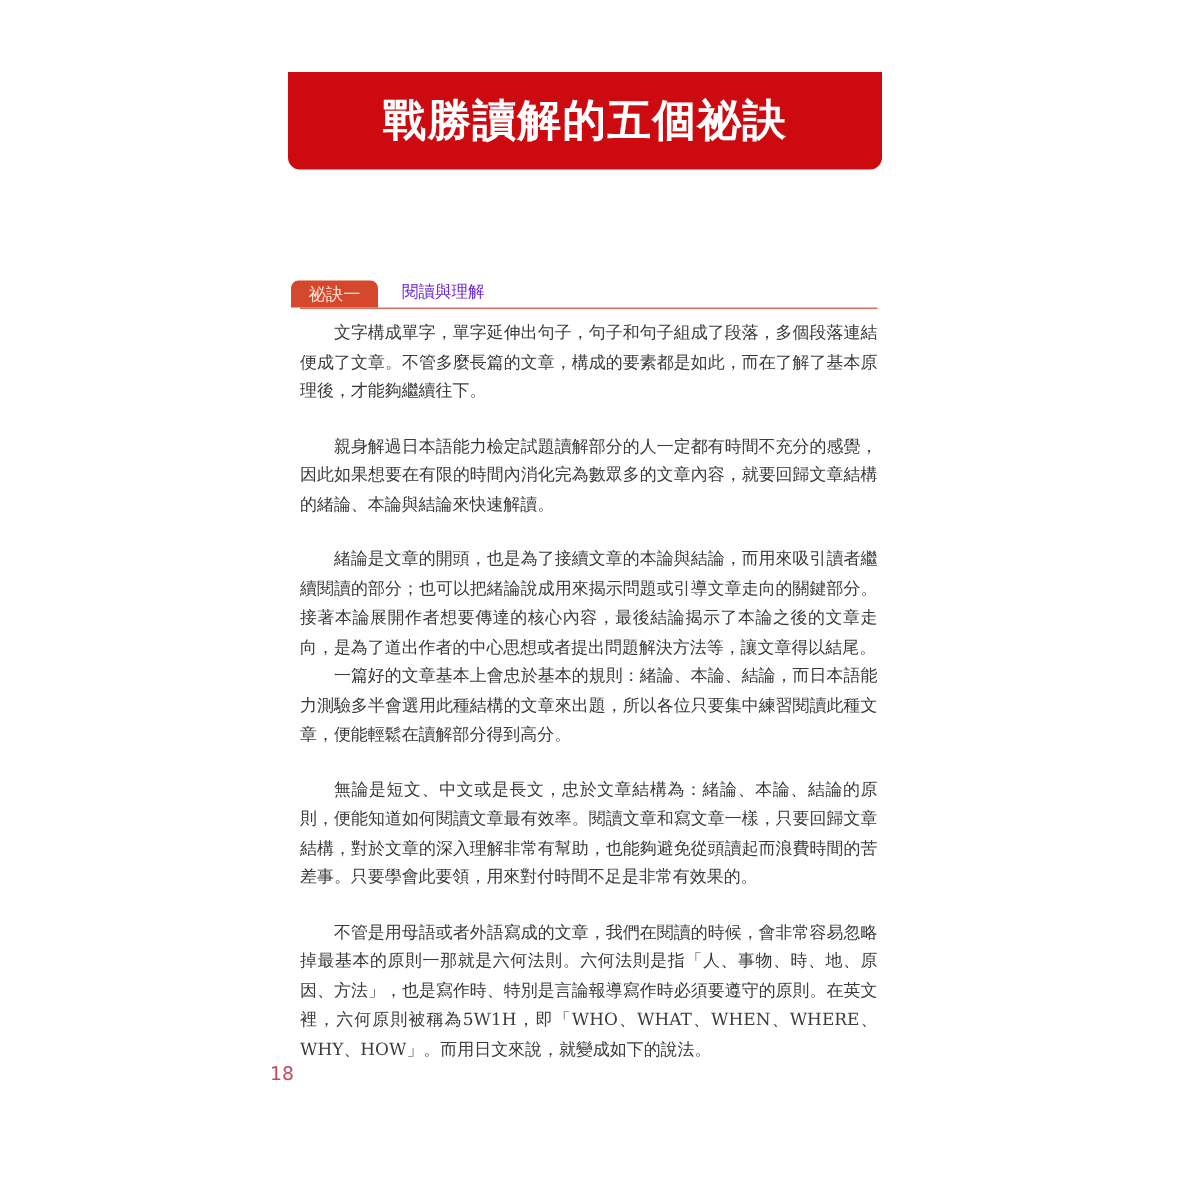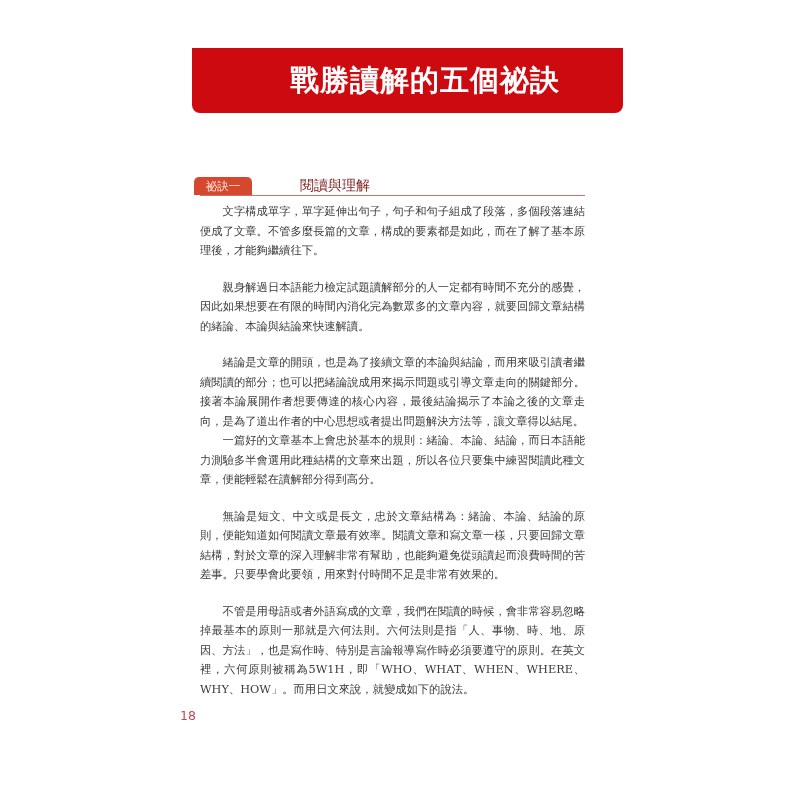--- a/index.html
+++ b/index.html
@@ -1,31 +1,31 @@
 <!DOCTYPE html>
 <html><head>
   <meta charset="utf-8">
   <style>
     html, body { margin: 0; padding: 0; background: #ffffff; }
     body { width: 800px; height: 800px; position: relative; overflow: hidden;
            font-family: "DejaVu Serif", "Liberation Serif", serif; color: #333; }
     .banner { position: absolute; left: 192px; top: 48px; width: 396px; height: 65px;
               background: #cc0a10; border-radius: 0 0 8px 8px;
-              display: flex; align-items: center; justify-content: center; padding-left: 35px; }
+              display: flex; align-items: center; justify-content: center; }
     .banner-title { color: #fff; font-family: "DejaVu Sans", sans-serif; font-weight: bold;
                     font-size: 29px; letter-spacing: 1px; }
     .content { position: absolute; left: 200px; top: 142px; width: 385px; }
     p { margin: 0; font-size: 11.3px; line-height: 19.5px; text-indent: 2em; text-align: justify; color: #3a3a3a; }
     .gap { height: 17px; }
-    .section-head { position: relative; height: 22px; margin-top: 14px; margin-bottom: 6px;
-                    border-bottom: 1px solid #d9705b; display: flex; align-items: flex-end; gap: 32px; }
+    .section-head { position: relative; height: 22px; margin-top: 24px; margin-bottom: 6px;
+                    border-bottom: 1px solid #d9705b; display: flex; align-items: flex-end; }
     .tag { background: #d6482d; color: #ffe8e0; font-family: "DejaVu Sans", sans-serif;
            font-size: 11.5px; width: 58px; height: 18px; line-height: 18px; text-align: center;
            border-radius: 5px 5px 0 0; margin-left: -6px; }
-    .section-title { font-family: "DejaVu Sans", sans-serif; font-size: 14px; color: #7f1d1d;
+    .section-title { font-family: "DejaVu Sans", sans-serif; font-size: 11px; color: #6d28d9;
                      margin-left: 16px; line-height: 20px; }
     .page-number { position: absolute; left: 180px; top: 708px; color: #c8485a;
                    font-family: "DejaVu Sans", sans-serif; font-size: 12.5px; }
   </style>
 </head>
 <body>
 
 <div class="banner">
   <span class="banner-title">戰勝讀解的五個祕訣</span>
 </div>

